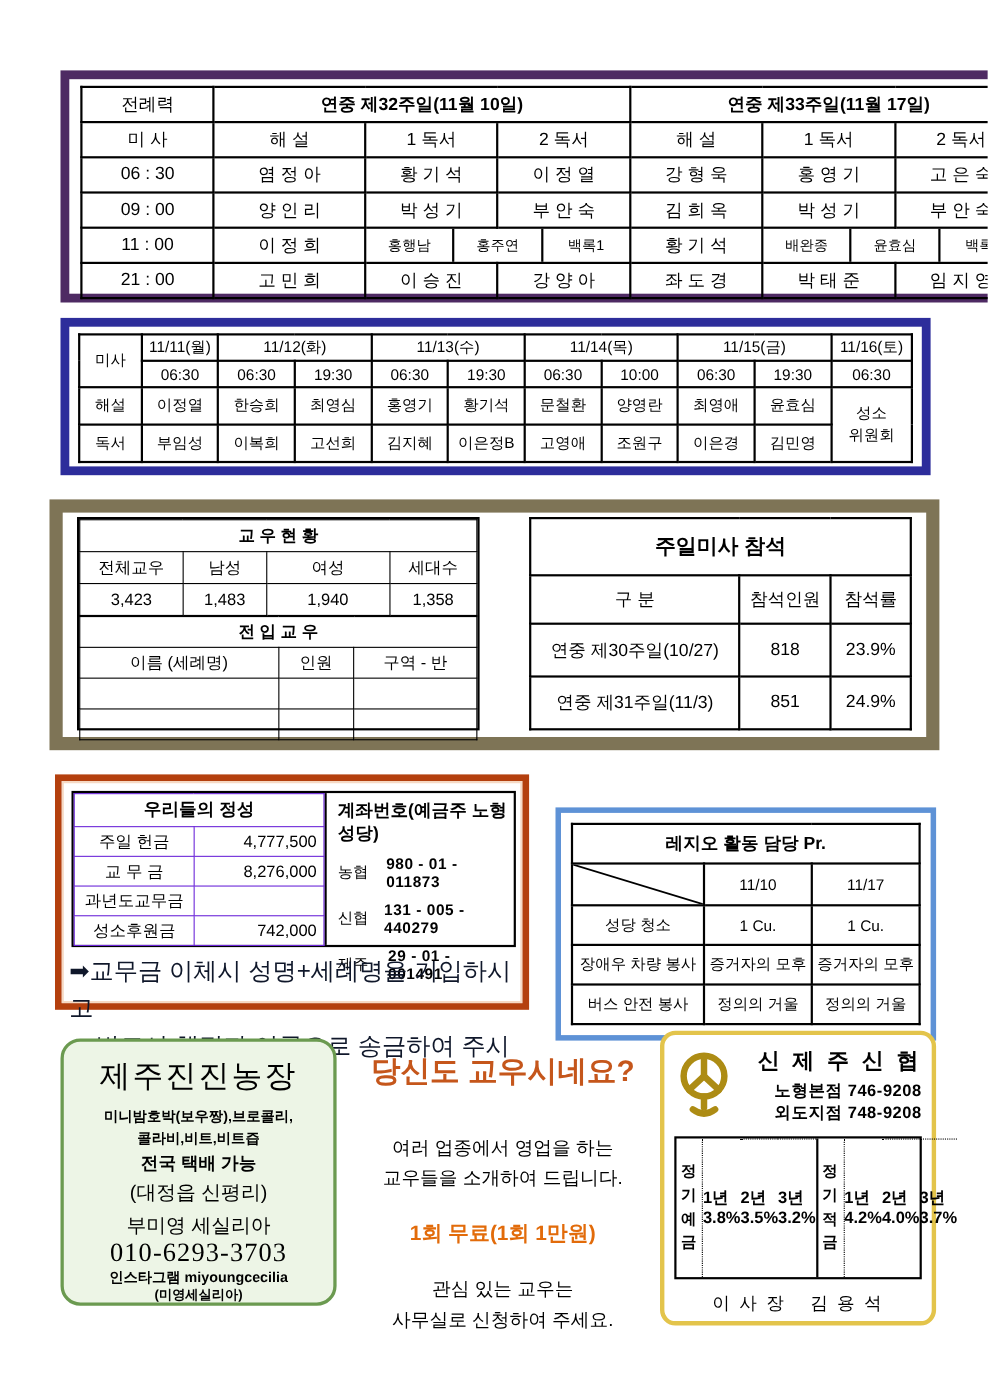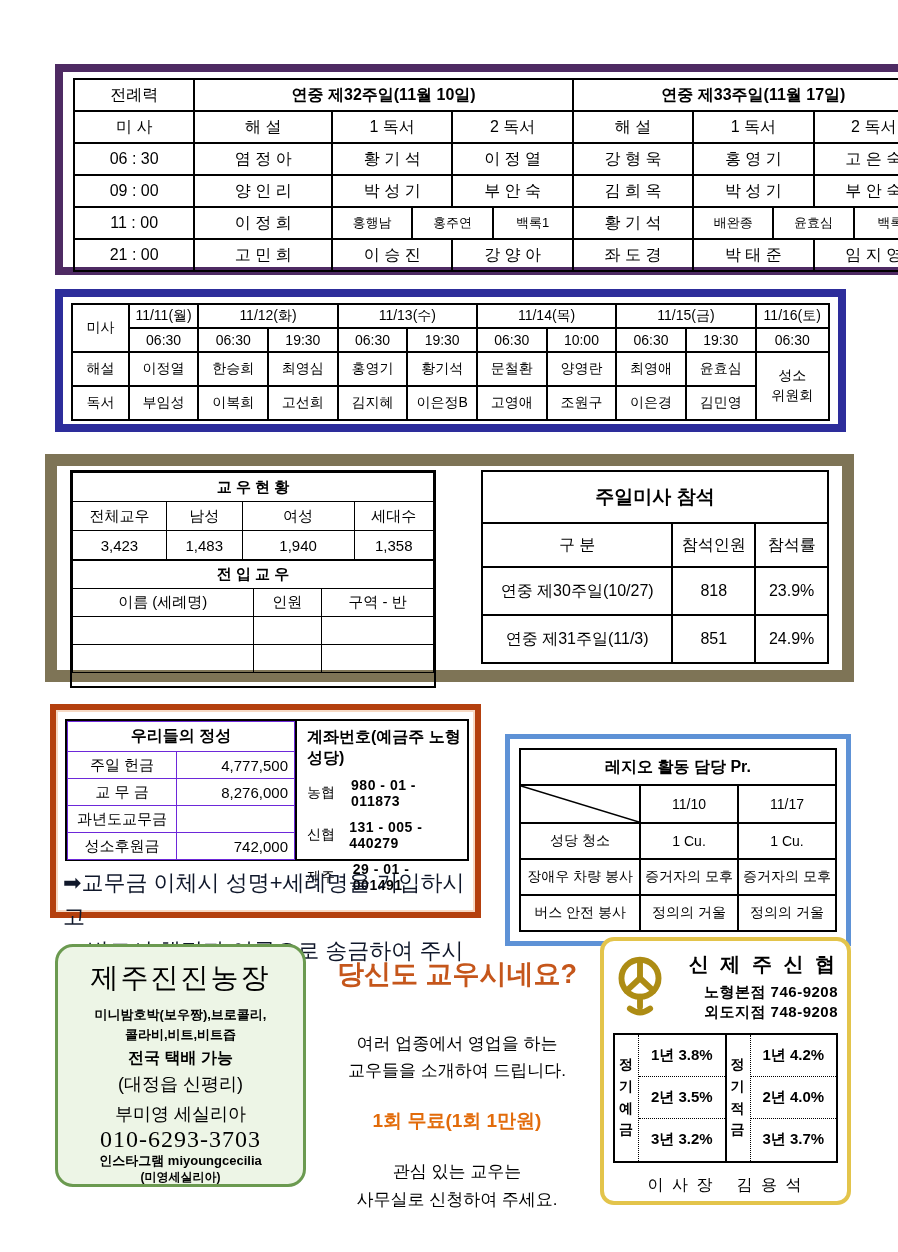--- a/index.html
+++ b/index.html
@@ -24,21 +24,21 @@
   
   .box2 { position:absolute; left:55px; top:289px; width:791px; height:143px;
           border:8px solid #2D2D9B; padding:6px 8px; background:#fff; }
   .t2 td { font-size:14px; height:24px; }
   .t2 .name { font-size:14px; height:34px; }
   .t2 .satcell div { line-height:1.4; }
 
   
   .box3 { position:absolute; left:45px; top:454px; width:809px; height:228px;
           border:12px solid #7E7456; background:#fff; }
-  .census-wrap { position:absolute; left:13px; top:4px; width:366px; height:218px; border:2px solid #000; }
+  .census-wrap { position:absolute; left:13px; top:4px; width:366px; height:194px; border:2px solid #000; }
   .census-wrap table { height:auto; }
   .census-wrap td { border:1px solid #000; font-size:15px; }
   .tcensus1 td { height:29px; }
   .tcensus2 td { height:28px; }
   .attend-wrap { position:absolute; left:424px; top:4px; width:348px; height:194px; }
   .t4 td { font-size:16px; }
   .t4 .title { font-size:19px; height:52px; }
   .t4 .hd { height:44px; }
   .t4 .dr { height:48px; }
 
@@ -96,21 +96,21 @@
   .cu-head { display:flex; align-items:flex-start; }
   .cu-logo { width:58px; flex:0 0 58px; padding-top:2px; }
   .cu-txt { flex:1; text-align:right; }
   .cu-name { font-size:20px; font-weight:bold; letter-spacing:3px; margin-bottom:4px; }
   .cu-branch { font-size:15px; font-weight:bold; line-height:1.35; letter-spacing:0.5px; }
   .rates { border:2px solid #000; display:flex; margin-top:10px; height:130px; }
   .rhalf { flex:1; display:flex; }
   .rhalf.first { border-right:2px solid #000; }
   .vlabel { width:24px; border-right:1px dotted #000; display:flex; align-items:center; justify-content:center;
             font-size:14px; font-weight:bold; word-break:break-all; line-height:1.55; padding:0 4px; }
-  .rcol { flex:1; display:flex; flex-direction:column;justify-content:center; }
+  .rcol { flex:1; display:flex; flex-direction:row;justify-content:center; }
   .rrow { flex:1; display:flex; align-items:center; justify-content:center;
           font-size:15px; font-weight:bold; }
   .rrow + .rrow { border-top:1px dotted #000; }
   .chairman { text-align:center; font-size:16px; margin-top:12px; letter-spacing:2px; }
   .chairman span + span { margin-left:22px; }
 </style>
 </head>
 <body>
 
 <div class="page">

